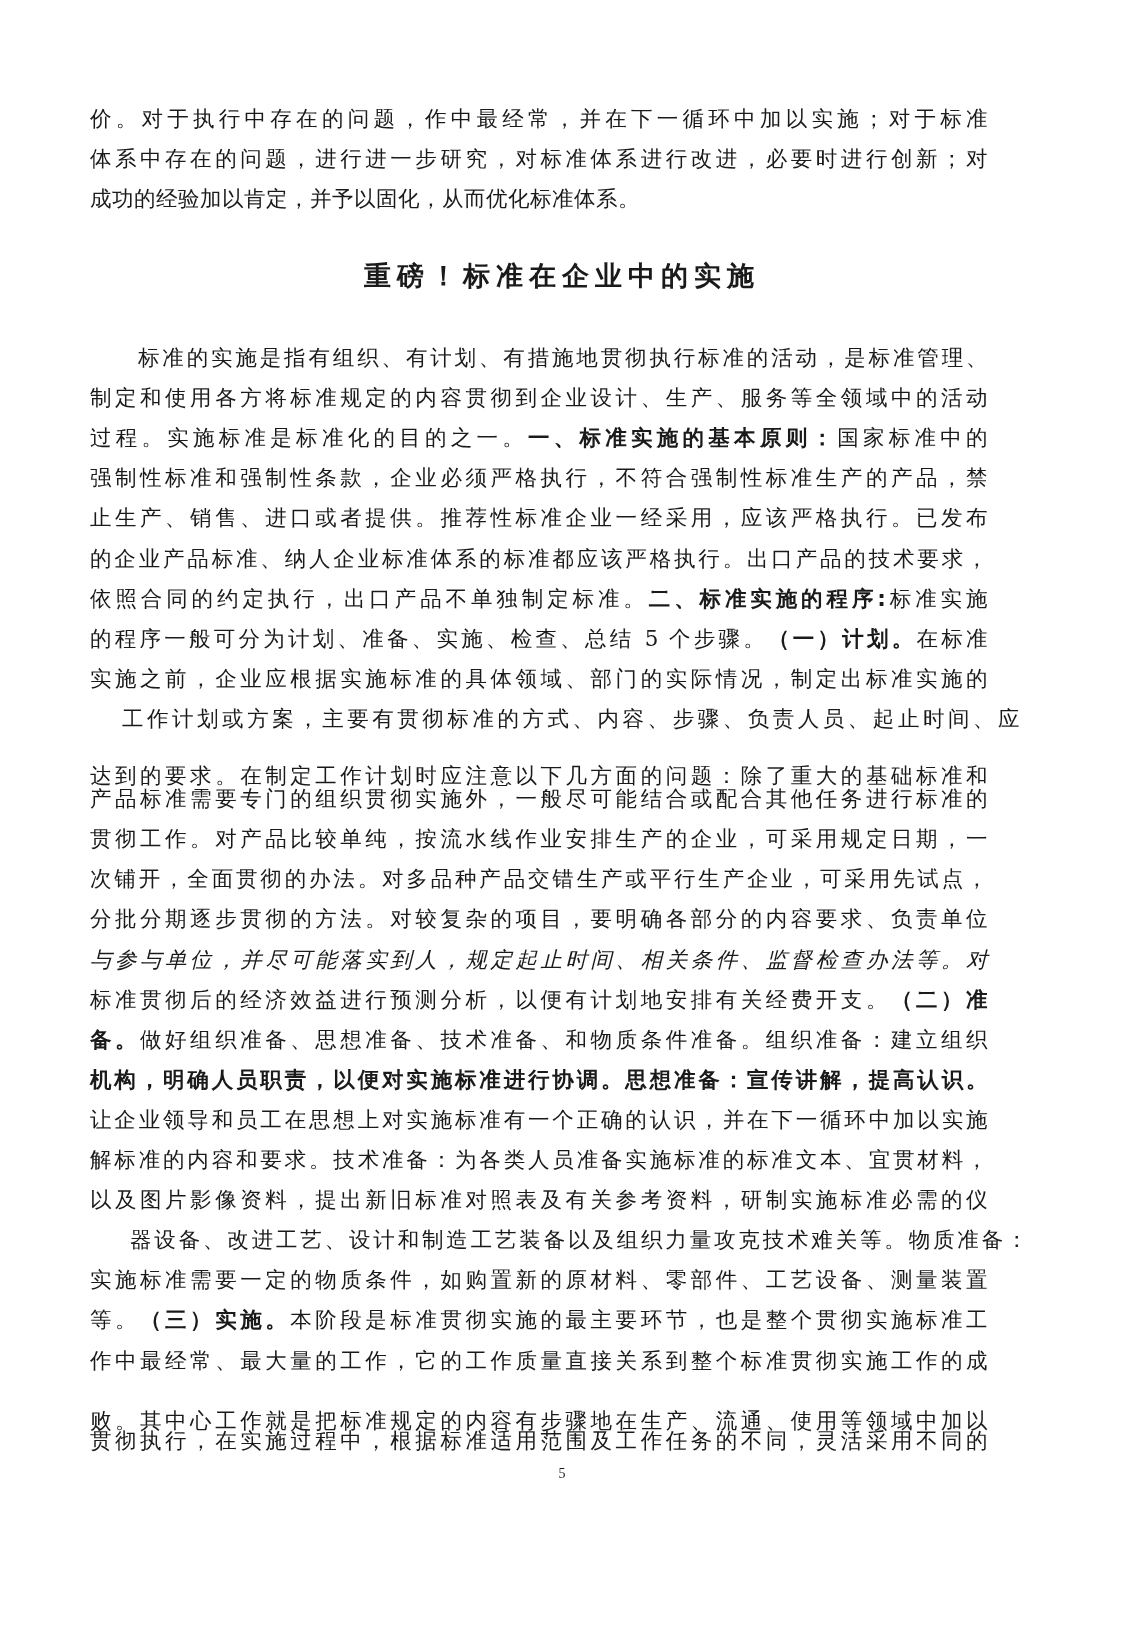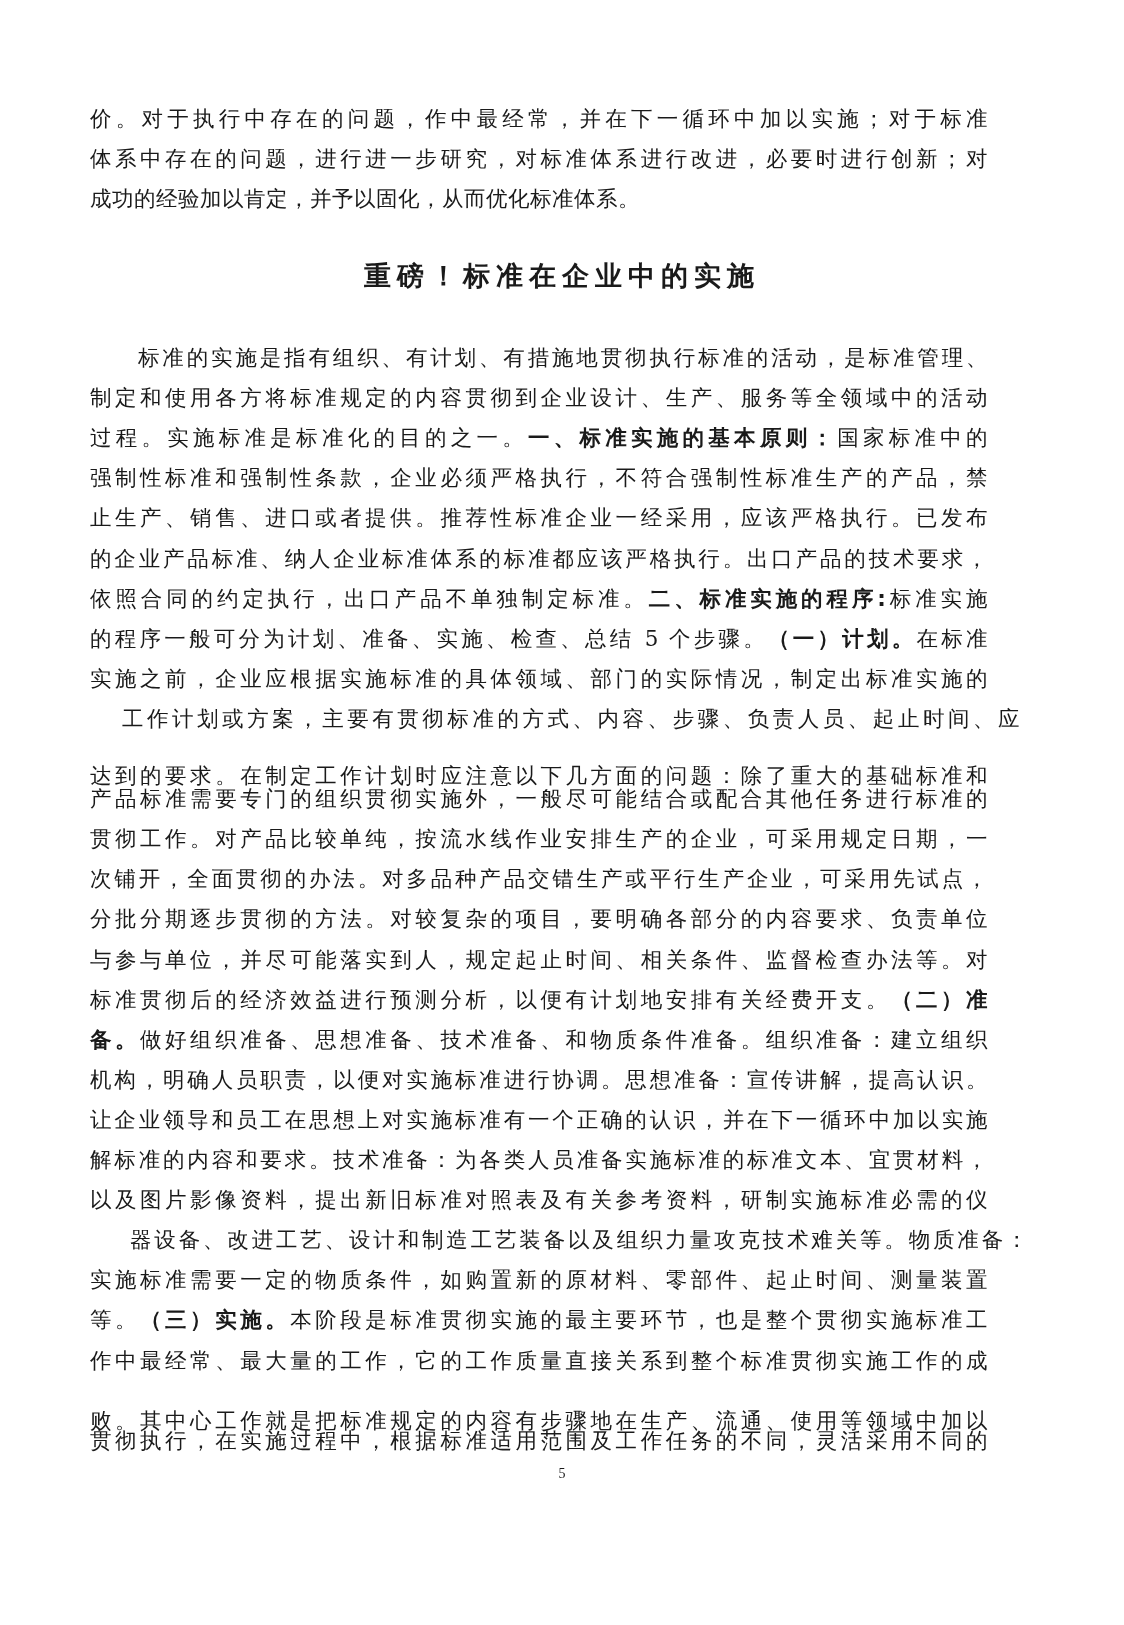--- a/index.html
+++ b/index.html
@@ -77,29 +77,29 @@
       <div class="line" style="top: 539px;"><span>的企业产品标准、纳人企业标准体系的标准都应该严格执行。出口产品的技术要求，</span></div>
       <div class="line" style="top: 579px;"><span>依照合同的约定执行，出口产品不单独制定标准。</span><span class="b">二、标准实施的程序:</span><span>标准实施</span></div>
       <div class="line" style="top: 619px;"><span>的程序一般可分为计划、准备、实施、检查、总结 5 个步骤。</span><span class="b">（一）计划。</span><span>在标准</span></div>
       <div class="line" style="top: 659px;"><span>实施之前，企业应根据实施标准的具体领域、部门的实际情况，制定出标准实施的</span></div>
       <div class="line" style="top: 699px; margin-left: 32px;"><span>工作计划或方案，主要有贯彻标准的方式、内容、步骤、负责人员、起止时间、应</span></div>
       <div class="line" style="top: 756px;"><span>达到的要求。在制定工作计划时应注意以下几方面的问题：除了重大的基础标准和</span></div>
       <div class="line" style="top: 779px;"><span>产品标准需要专门的组织贯彻实施外，一般尽可能结合或配合其他任务进行标准的</span></div>
       <div class="line" style="top: 819px;"><span>贯彻工作。对产品比较单纯，按流水线作业安排生产的企业，可采用规定日期，一</span></div>
       <div class="line" style="top: 859px;"><span>次铺开，全面贯彻的办法。对多品种产品交错生产或平行生产企业，可采用先试点，</span></div>
       <div class="line" style="top: 899px;"><span>分批分期逐步贯彻的方法。对较复杂的项目，要明确各部分的内容要求、负责单位</span></div>
-      <div class="line" style="top: 940px;"><span>与参与单位，并尽可能落实到人，规定起止时间、相关条件、监督检查办法等。对</span></div>
+      <div class="line" style="top: 940px; font-style: italic;"><span>与参与单位，并尽可能落实到人，规定起止时间、相关条件、监督检查办法等。对</span></div>
       <div class="line" style="top: 980px;"><span>标准贯彻后的经济效益进行预测分析，以便有计划地安排有关经费开支。</span><span class="b">（二）准</span></div>
       <div class="line" style="top: 1020px;"><span class="b">备。</span><span>做好组织准备、思想准备、技术准备、和物质条件准备。组织准备：建立组织</span></div>
-      <div class="line" style="top: 1060px;"><span>机构，明确人员职责，以便对实施标准进行协调。思想准备：宣传讲解，提高认识。</span></div>
+      <div class="line" style="top: 1060px; font-weight: bold;"><span>机构，明确人员职责，以便对实施标准进行协调。思想准备：宣传讲解，提高认识。</span></div>
       <div class="line" style="top: 1100px;"><span>让企业领导和员工在思想上对实施标准有一个正确的认识，并在下一循环中加以实施</span></div>
       <div class="line" style="top: 1140px;"><span>解标准的内容和要求。技术准备：为各类人员准备实施标准的标准文本、宜贯材料，</span></div>
       <div class="line" style="top: 1180px;"><span>以及图片影像资料，提出新旧标准对照表及有关参考资料，研制实施标准必需的仪</span></div>
       <div class="line" style="top: 1220px; margin-left: 40px;"><span>器设备、改进工艺、设计和制造工艺装备以及组织力量攻克技术难关等。物质准备：</span></div>
-      <div class="line" style="top: 1260px;"><span>实施标准需要一定的物质条件，如购置新的原材料、零部件、起止时间、测量装置</span></div>
+      <div class="line" style="top: 1260px;"><span>实施标准需要一定的物质条件，如购置新的原材料、零部件、工艺设备、测量装置</span></div>
       <div class="line" style="top: 1300px;"><span>等。</span><span class="b">（三）实施。</span><span>本阶段是标准贯彻实施的最主要环节，也是整个贯彻实施标准工</span></div>
       <div class="line" style="top: 1341px;"><span>作中最经常、最大量的工作，它的工作质量直接关系到整个标准贯彻实施工作的成</span></div>
       <div class="line" style="top: 1381px; margin-top: 20px;"><span>败。其中心工作就是把标准规定的内容有步骤地在生产、流通、使用等领域中加以</span></div>
       <div class="line" style="top: 1421px;"><span>贯彻执行，在实施过程中，根据标准适用范围及工作任务的不同，灵活采用不同的</span></div>
     </div>
 
   <div class="pagenum">5</div>
 
 </div>
 

